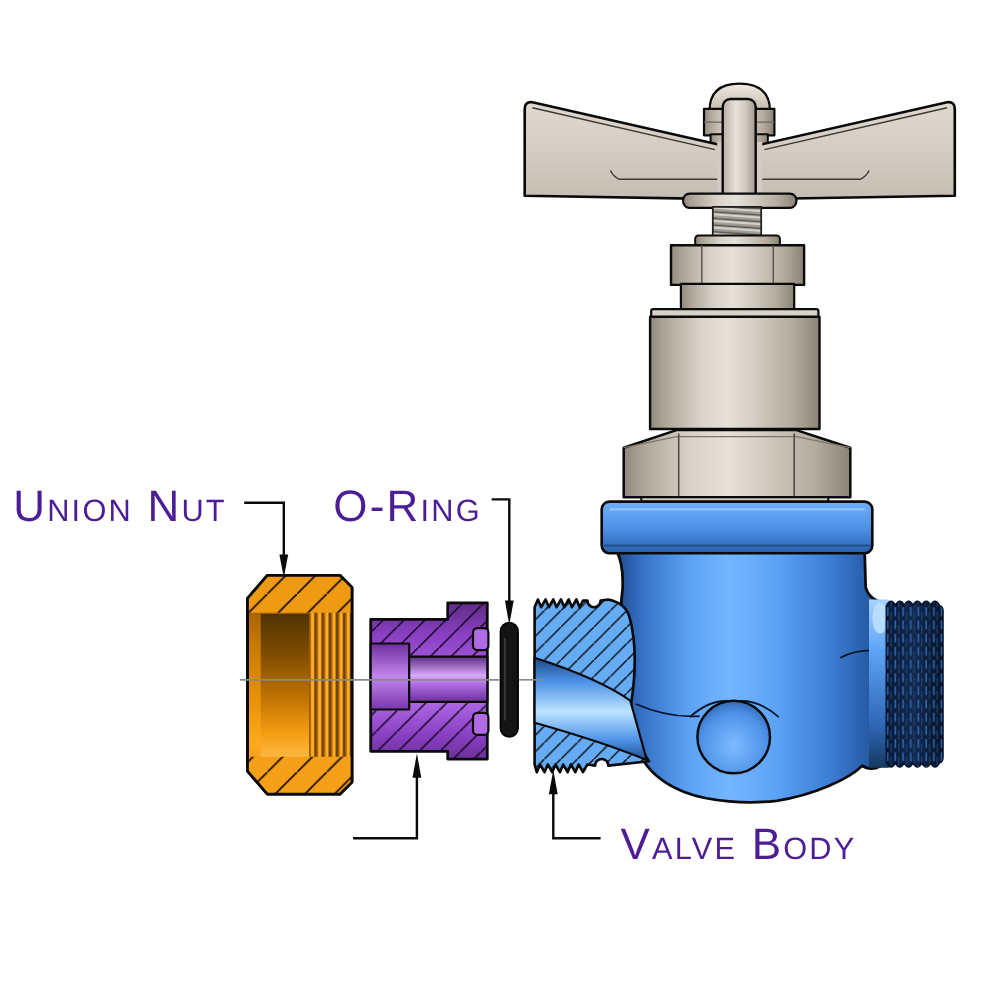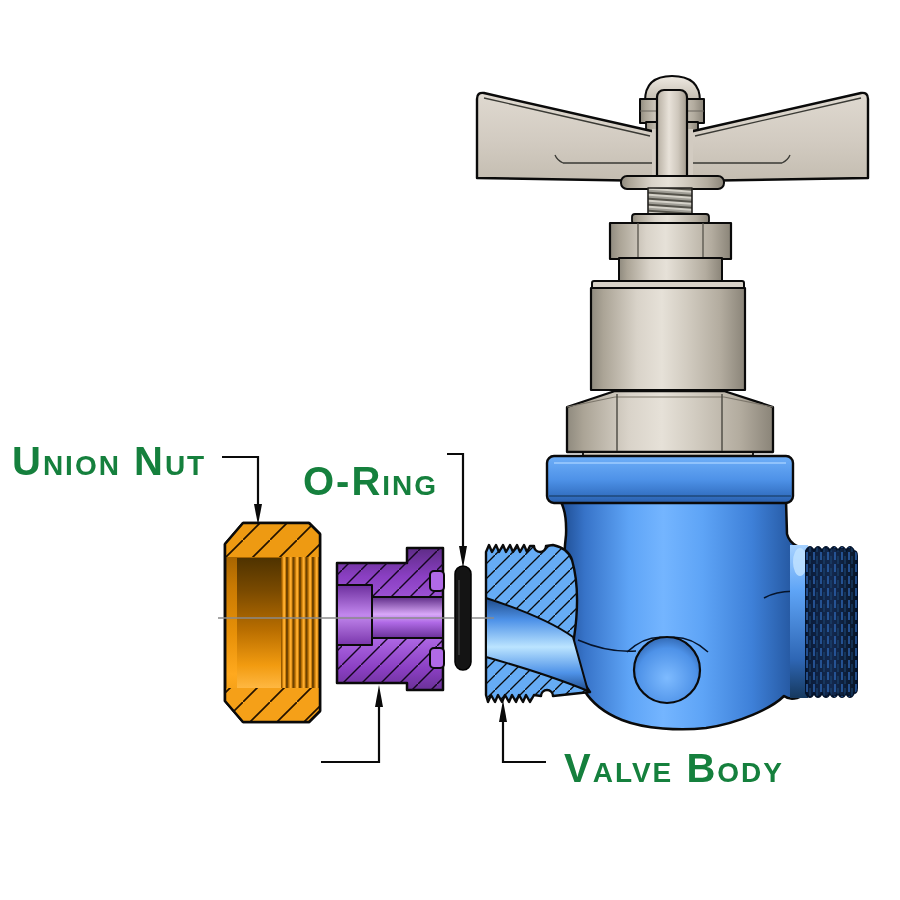--- a/index.html
+++ b/index.html
@@ -8,25 +8,25 @@
     width:900px;height:900px;
     background:#ffffff;
     overflow:hidden;
     font-family:"Liberation Sans", sans-serif;
   }
   .stage svg{position:absolute;left:0;top:0;}
   .part-label{
     position:absolute;
     font-family:"Liberation Sans", sans-serif;
     font-variant:small-caps;
-    font-weight:700;
+    font-weight:400;
     font-size:40px;
     line-height:1;
     letter-spacing:2px;
-    color:#15803d;
+    color:#4c1d95;
     white-space:nowrap;
     user-select:none;
   }
 </style>
 </head>
 <body>
 
 <div class="stage">
 
 <svg width="900" height="900" viewBox="0 0 900 900">
@@ -281,18 +281,18 @@
   <g fill="#0a0a0a" stroke="none">
     <polygon points="258,525 254,504 262,504"></polygon>
     <polygon points="463,568 459,546 467,546"></polygon>
     <polygon points="379,685 375,707 383,707"></polygon>
     <polygon points="503,700 499,722 507,722"></polygon>
   </g>
 </svg>
 
 <div class="part-label" style="left:12px;top:441px;">Union Nut</div>
 
-<div class="part-label" style="left:303px;top:441px;margin-top:20px;">O-Ring</div>
+<div class="part-label" style="left:303px;top:441px;">O-Ring</div>
 
 
 <div class="part-label" style="left:551px;top:748px;margin-left:13px;">Valve Body</div>
 
 </div>
 
 </body></html>

